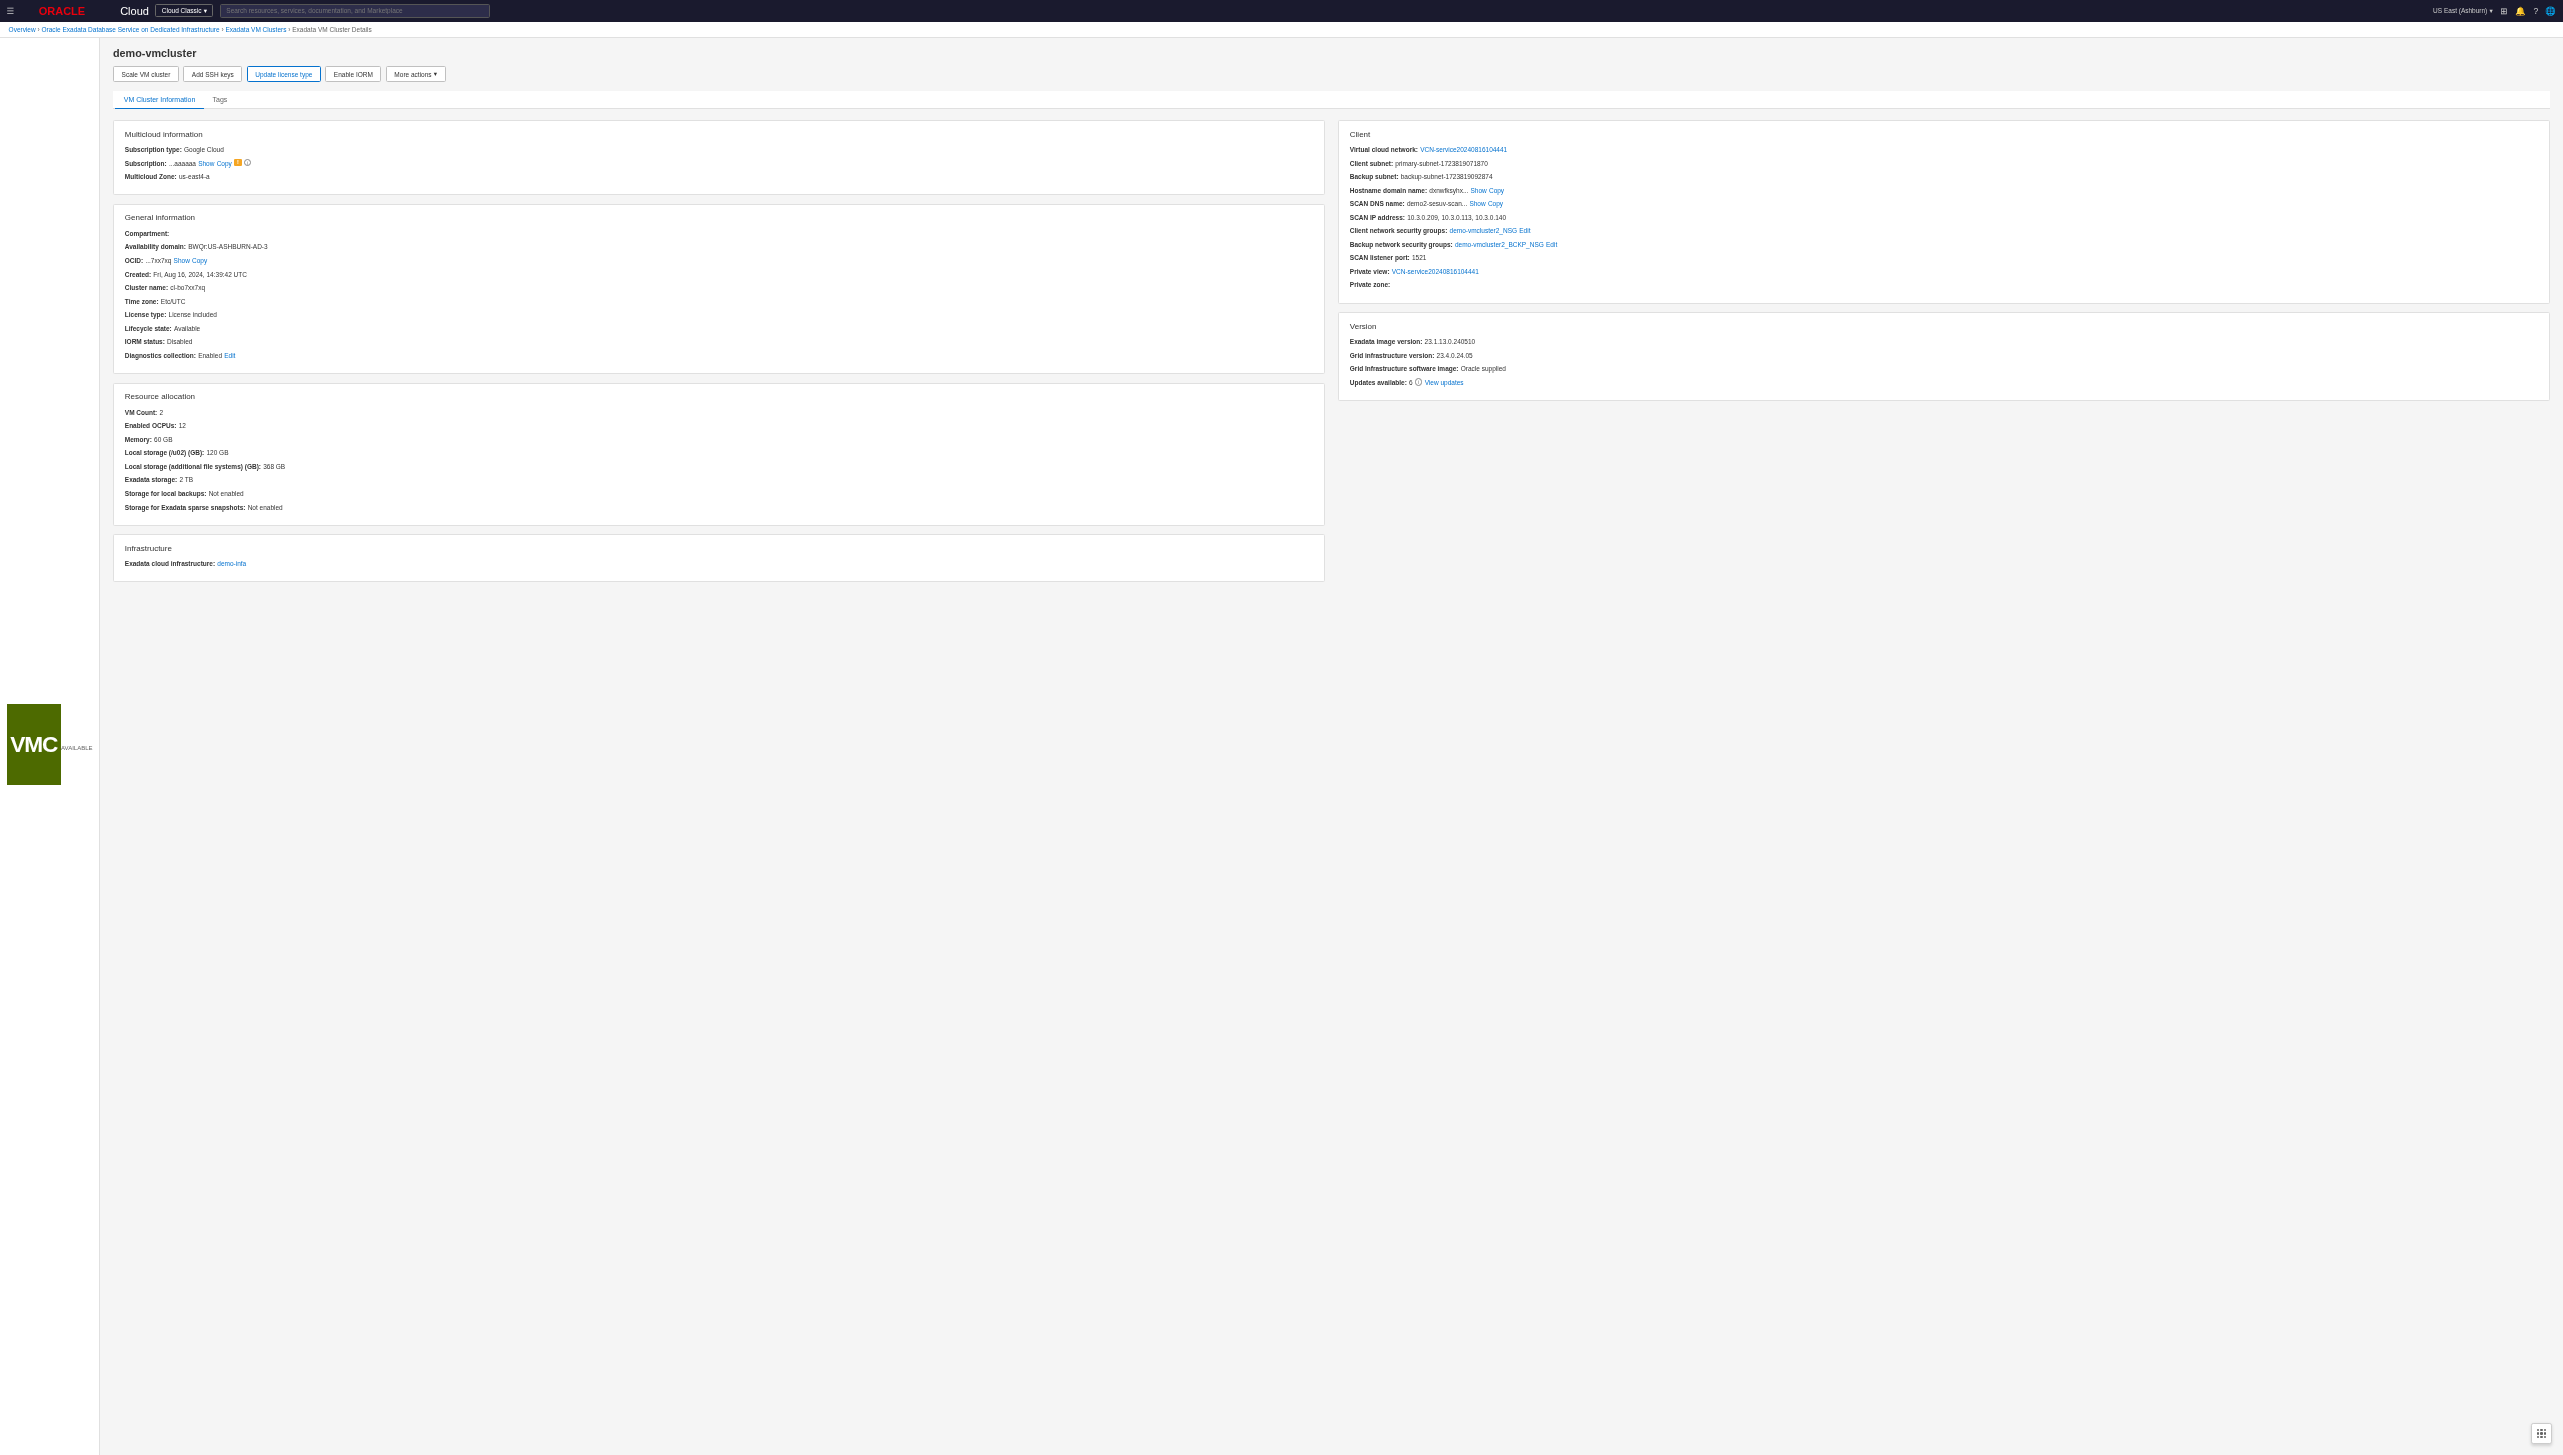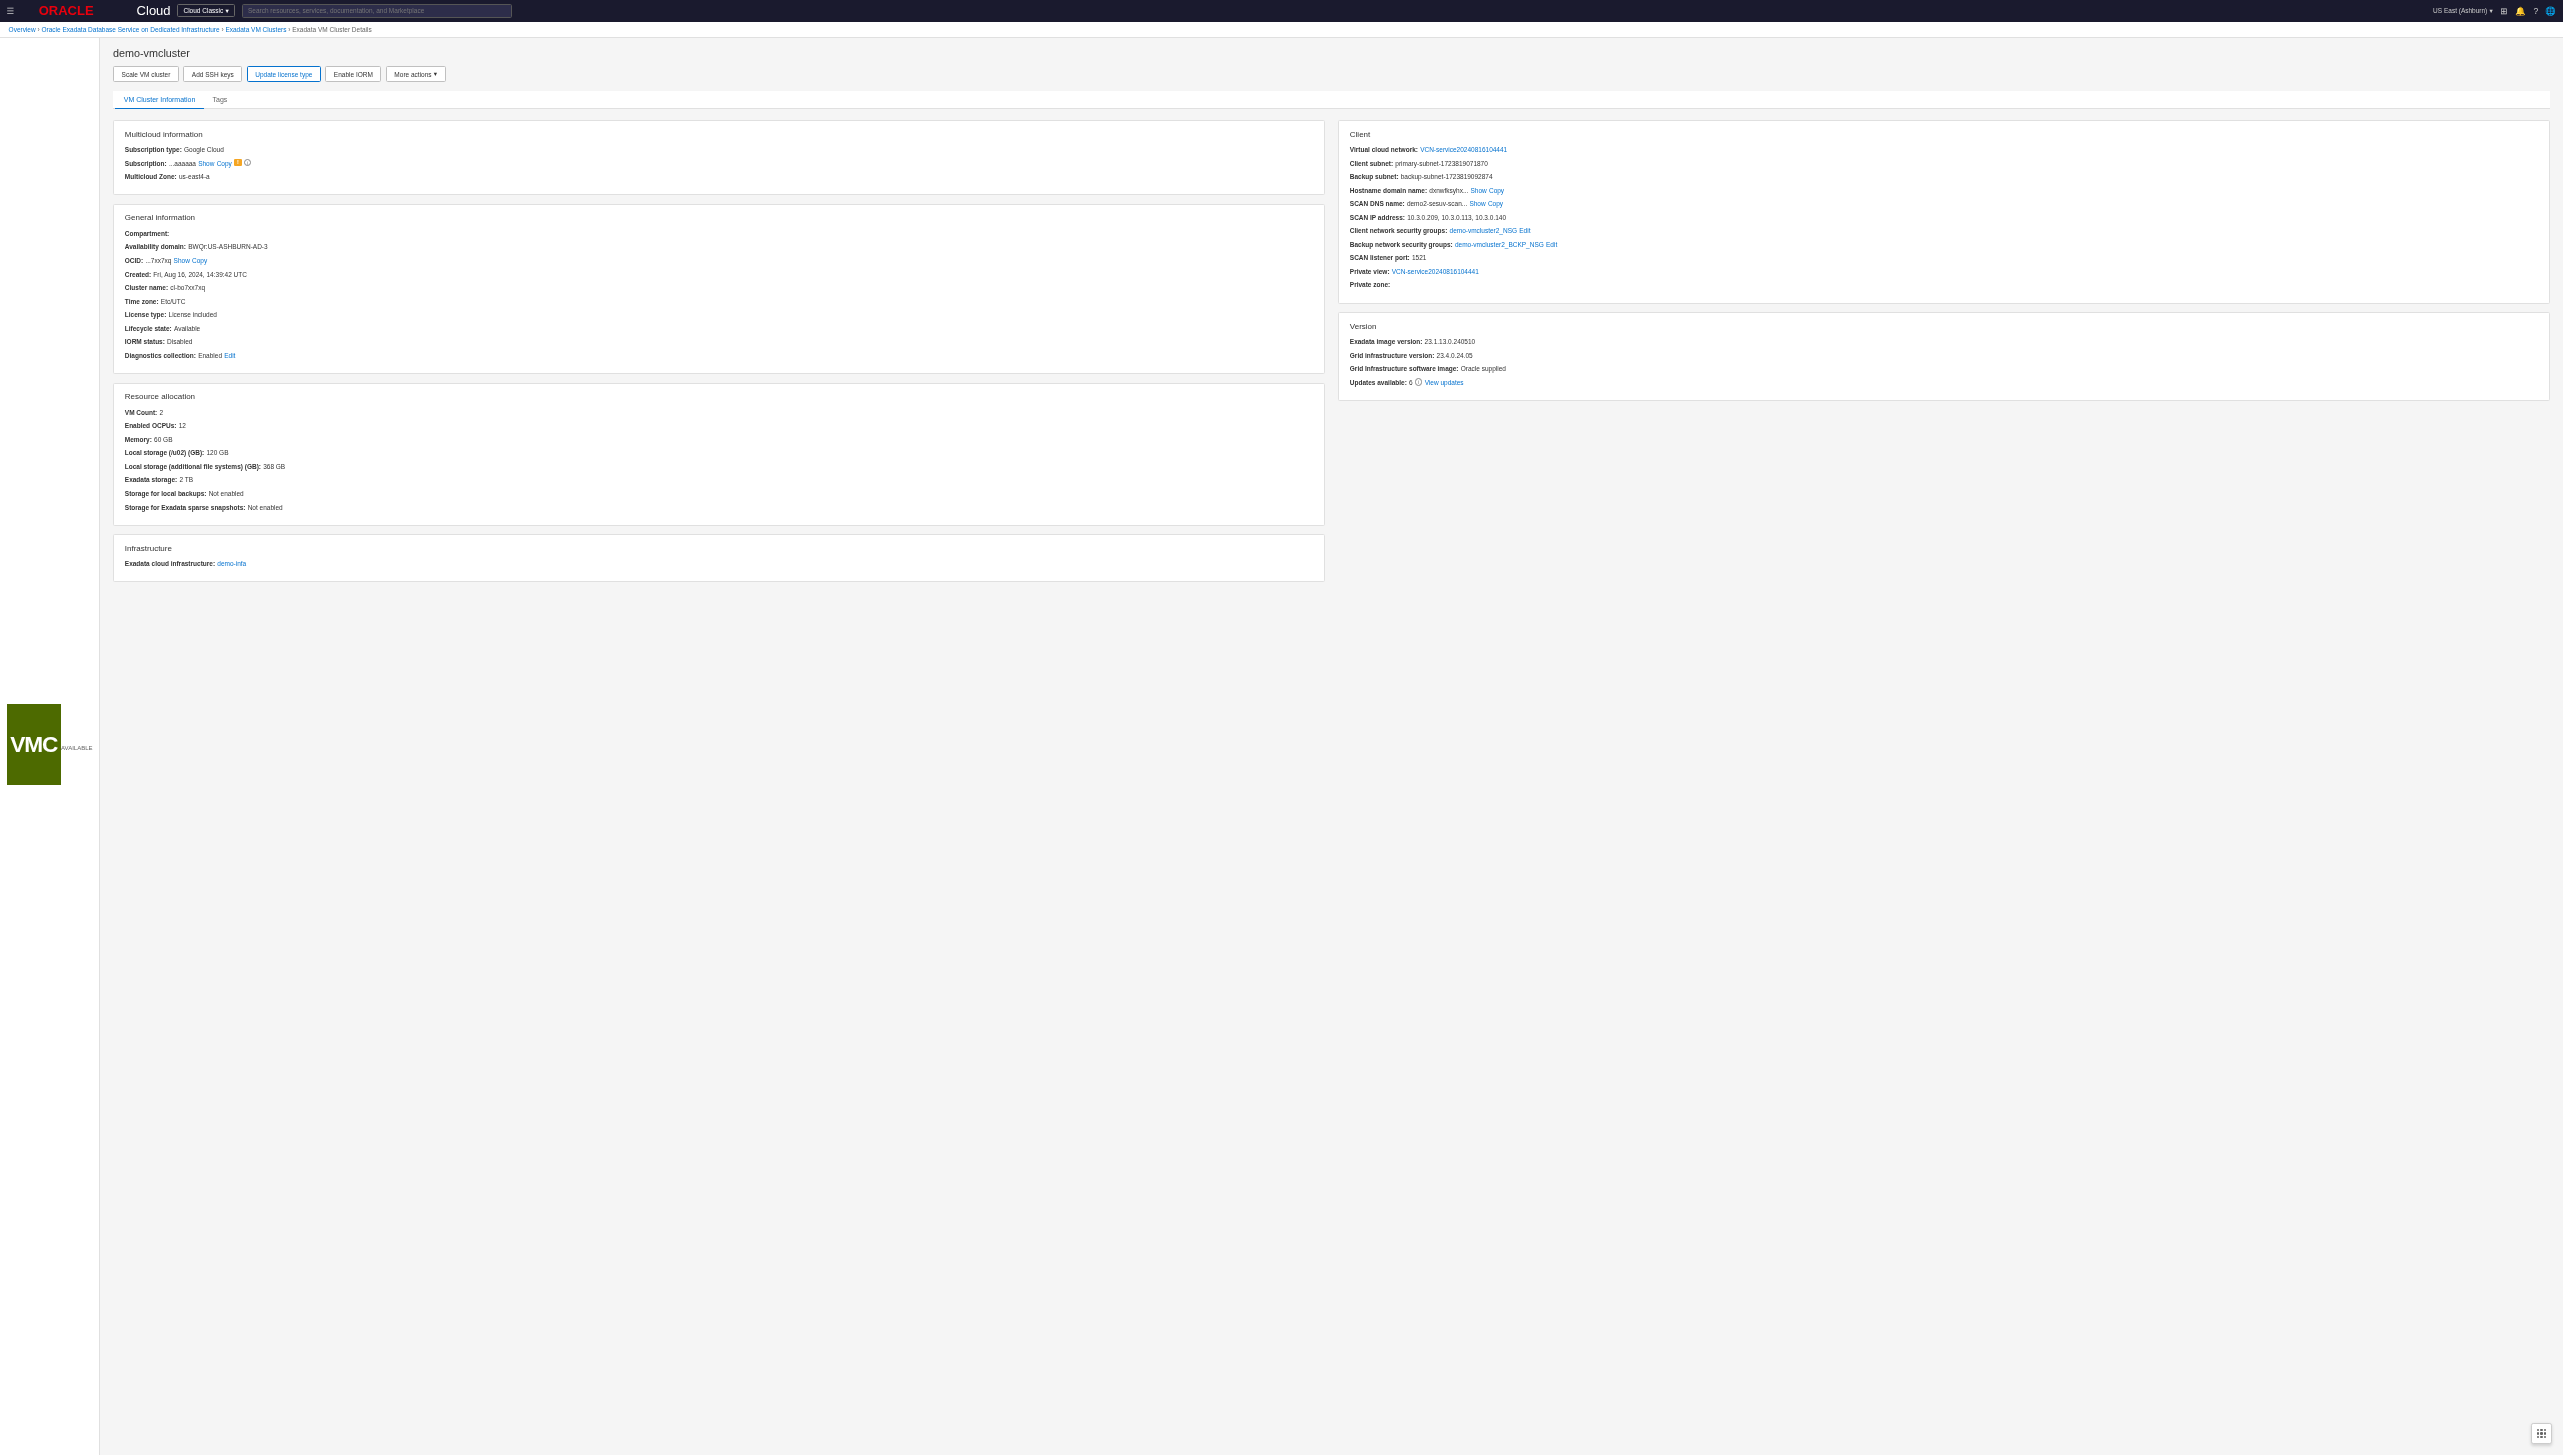--- a/index.html
+++ b/index.html
@@ -9,21 +9,21 @@
     .top-nav {
       background: #1a1a2e;
       color: #fff;
       height: 21.6px;
       display: flex;
       align-items: center;
       padding: 0 6.5px;
       gap: 6.5px;
     }
     .nav-hamburger { cursor: pointer; font-size: 8.6px; color: #ccc; }
-    .nav-logo { display: flex; align-items: center; gap: 18px; font-size: 13px; font-weight: bold; padding-left: 18px; }
+    .nav-logo { display: flex; align-items: center; gap: 10px; font-size: 11px; font-weight: bold; padding-left: 18px; }
     .nav-logo-oracle { color: #e8000d; font-weight: 700; }
     .nav-logo-cloud { color: #fff; font-weight: 400; margin-left: 25px; }
     .nav-env-btn {
       background: transparent;
       border: 0.5px solid #666;
       color: #fff;
       padding: 1.6px 5.4px;
       border-radius: 1.6px;
       font-size: 6.5px;
       cursor: pointer;
@@ -105,21 +105,21 @@
     
     .content {
       flex: 1;
       padding: 8.6px 13px;
       background: #f5f5f5;
       overflow-y: auto;
     }
 
     .page-title {
       font-size: 10.8px;
-      font-weight: 400;
+      font-weight: 700;
       color: #333;
       margin-bottom: 7.6px;
     }
 
     
     .btn-row {
       display: flex;
       gap: 4.3px;
       margin-bottom: 9.7px;
       flex-wrap: wrap;

